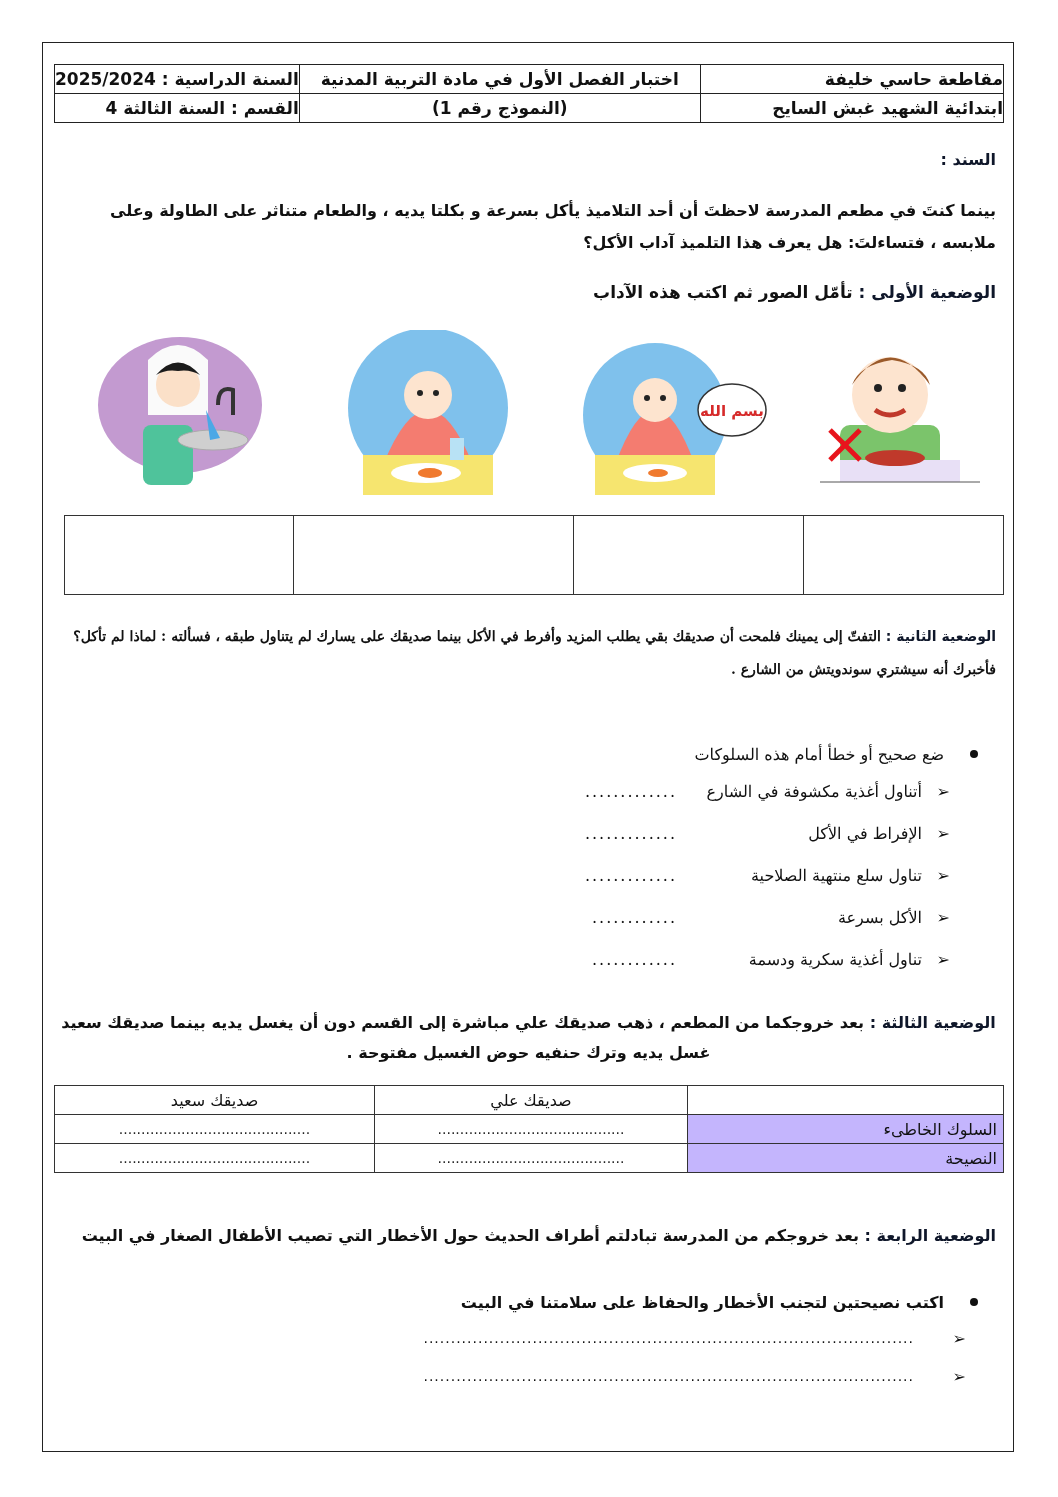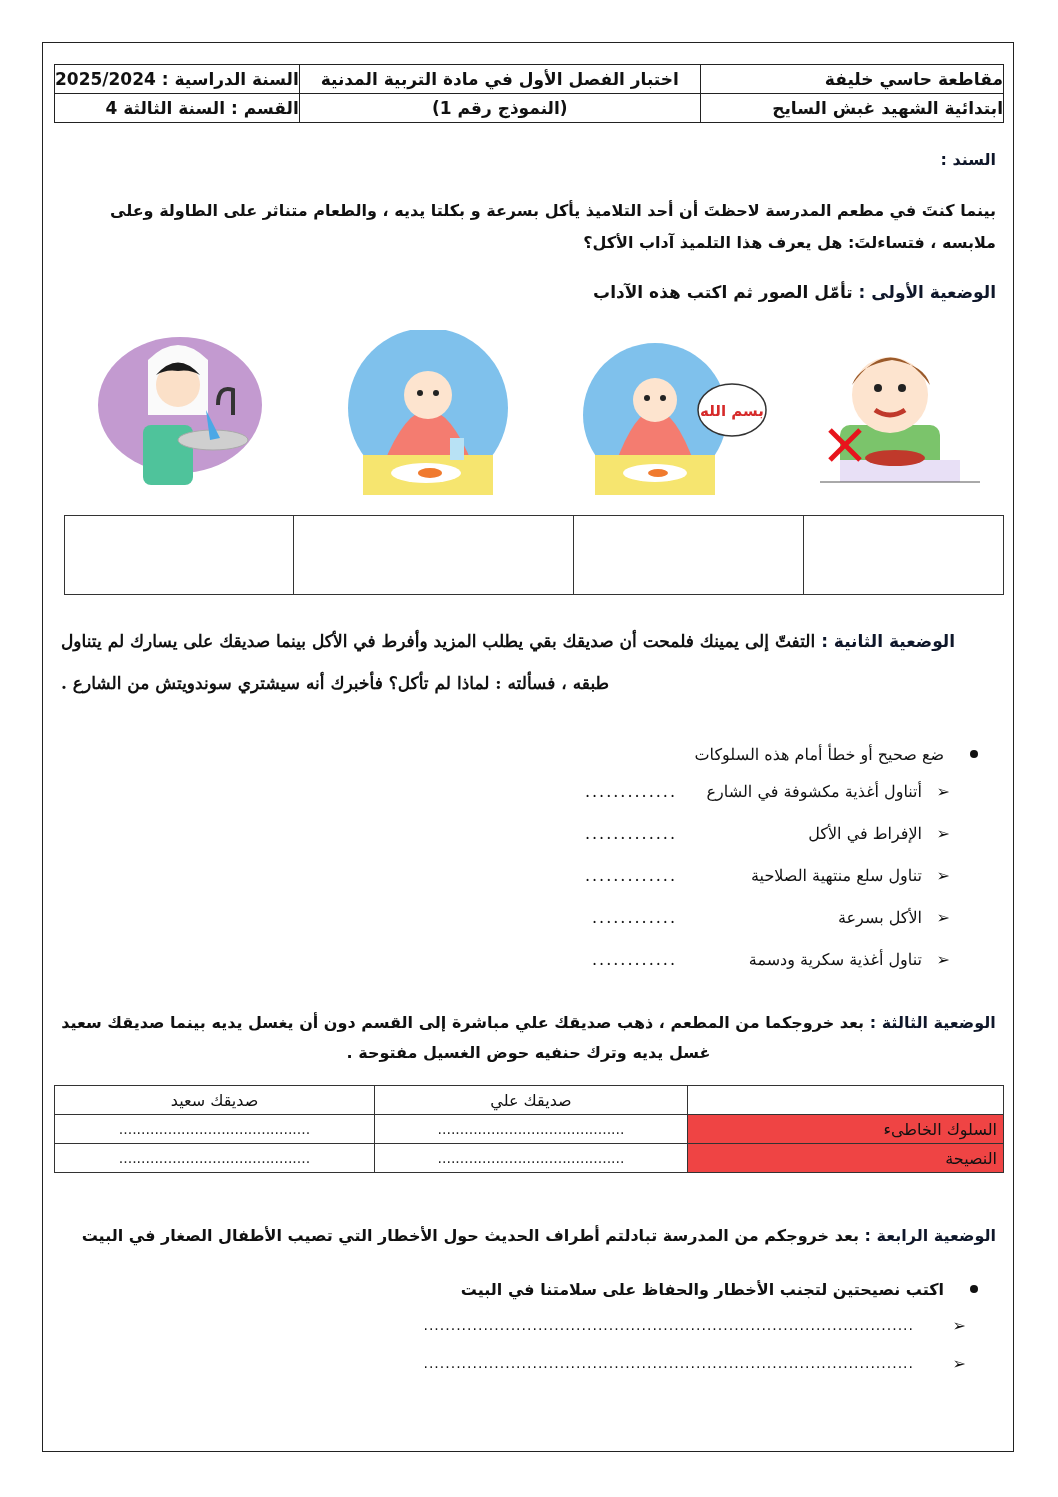--- a/index.html
+++ b/index.html
@@ -24,41 +24,41 @@
   .situation1 { right:62px; top:282px; font-size:17px; font-weight:bold; direction:rtl; white-space:nowrap; }
 
   
   .pic { position:absolute; top:330px; height:165px; }
   .pic svg { width:100%; height:100%; }
 
   
   table.boxes { position:absolute; left:64px; top:515px; width:940px; height:80px; border-collapse:collapse; }
   table.boxes td { border:1.5px solid #333; }
 
-  .situation2 { right:62px; top:620px; width:935px; font-size:17px; font-weight:bold; direction:rtl; text-align:left; line-height:42px; font-family:"DejaVu Serif", serif; }
+  .situation2 { right:62px; top:620px; width:935px; font-size:14px; font-weight:bold; direction:rtl; text-align:right; line-height:33px; font-family:"DejaVu Serif", serif; }
 
   .list-sec { position:absolute; right:80px; top:738px; width:520px; direction:rtl; font-family:"DejaVu Serif", serif; font-size:16px; }
   .bullet-line { display:flex; align-items:center; height:32px; }
   .bullet-dot { width:8px; height:8px; border-radius:50%; background:#111; margin-left:26px; margin-right:0; }
   .item { display:flex; align-items:center; height:42px; padding-right:28px; }
   .arrow { width:18px; margin-left:10px; }
   .item-text { width:245px; text-align:right; }
   .dots { letter-spacing:2px; margin-right:0; }
 
   .situation3 { right:62px; top:1008px; width:935px; font-size:16px; font-weight:bold; direction:rtl; text-align:center; line-height:30px; }
 
   table.t3 { position:absolute; left:54px; top:1085px; width:950px; border-collapse:collapse; direction:rtl; font-size:16px; }
   table.t3 td { border:1.5px solid #333; height:29px; padding:0 6px; box-sizing:border-box; }
   table.t3 td.hd { text-align:center; }
-  table.t3 td.lbl { background:#ef4444; text-align:right; width:316px; }
+  table.t3 td.lbl { background:#c4b5fd; text-align:right; width:316px; }
   table.t3 td.fill { text-align:center; letter-spacing:0; color:#222; font-size:14px; }
 
   .situation4 { right:62px; top:1226px; font-size:16px; font-weight:bold; direction:rtl; white-space:nowrap; }
   .sec4 { position:absolute; right:80px; top:1272px; width:620px; direction:rtl; font-size:16px; }
-  .sec4 .bullet-line { height:34px; font-weight:bold; }
+  .sec4 .bullet-line { height:34px; font-weight:bold;margin-top:13px; }
   .sec4 .item { height:38px; padding-right:12px; }
   .sec4 .dots { letter-spacing:1px; font-size:14px; }
 </style>
 </head>
 <body>
 
 <div class="page-frame"></div>
 
 <table class="header">
   <tbody>

